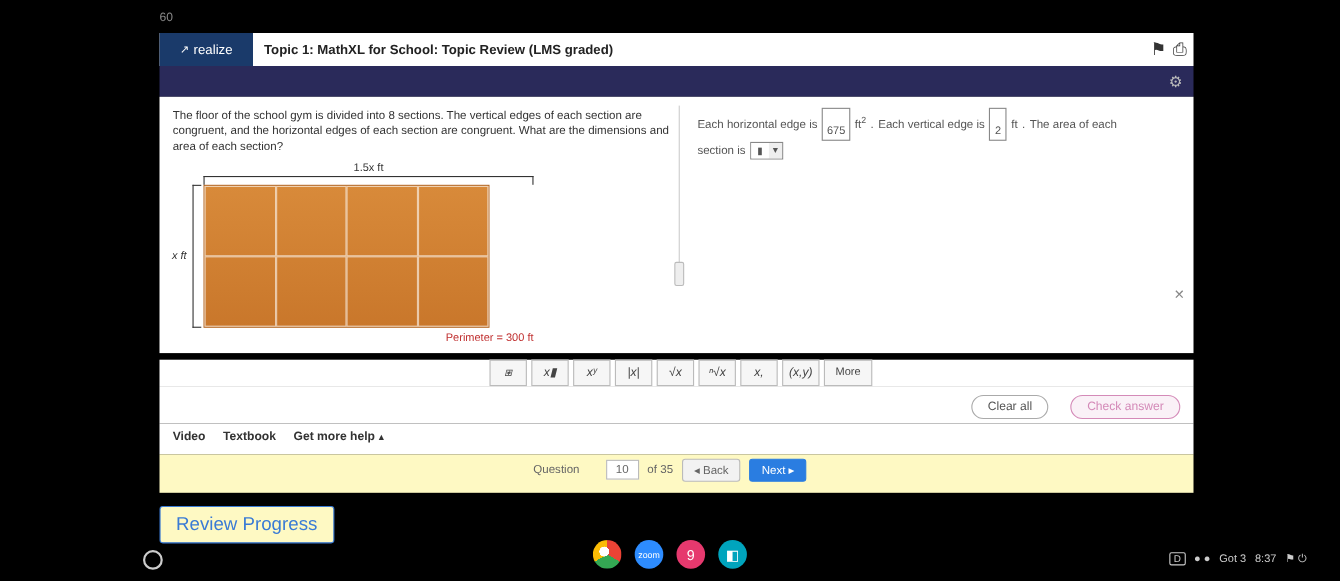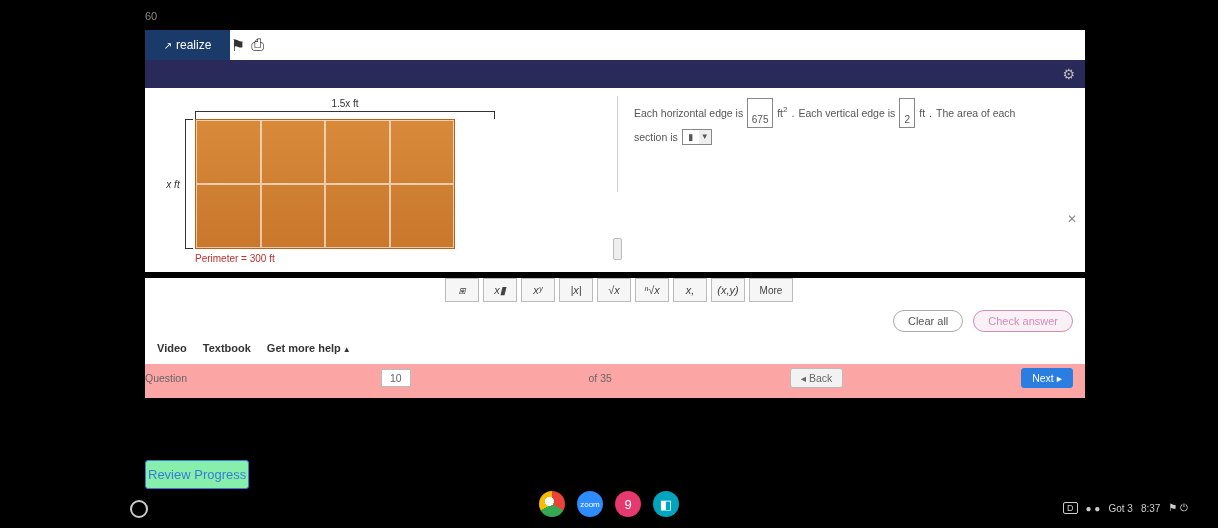--- a/index.html
+++ b/index.html
@@ -10,51 +10,51 @@
   .brand { width:85px; background:#1a3a6a; color:#fff; display:flex; align-items:center; justify-content:center; font-size:12px; gap:4px; }
   .brand .ext { font-size:10px; }
   .header-title { flex:1; background:#fff; color:#222; font-size:12px; display:flex; align-items:center; padding-left:10px; font-weight:bold; }
   .header-icons { width:40px; display:flex; align-items:center; justify-content:flex-end; gap:6px; padding-right:6px; color:#333; }
   .subbar { height:28px; background:#2a2a5a; position:relative; }
   .subbar .gear { position:absolute; right:10px; top:6px; color:#bbb; font-size:14px; }
   .content { background:#fff; padding:10px 12px 8px 12px; display:flex; gap:0; position:relative; }
   .leftpane { width:455px; }
   .rightpane { flex:1; padding-left:22px; position:relative; }
   .qtext { font-size:10.5px; color:#333; line-height:1.35; margin-bottom:6px; }
-  .figwrap { position:relative; width:300px; margin-left:38px; }
+  .figwrap { position:relative; width:300px; margin-left:28px; }
   .toplabel { text-align:center; font-size:10px; color:#333; margin-bottom:2px; }
   .arrowbar { height:8px; border-left:1px solid #333; border-right:1px solid #333; border-top:1px solid #333; position:relative; margin-bottom:0; }
   .sideframe { display:flex; align-items:center; }
   .leftlabel { width:22px; text-align:center; font-size:10px; font-style:italic; color:#333; padding-right:2px; }
   .vertarrow { width:8px; height:130px; border-top:1px solid #333; border-bottom:1px solid #333; border-left:1px solid #333; margin-right:2px; }
   .grid { width:260px; height:130px; background:linear-gradient(#d88a3a,#c9772b); display:grid; grid-template-columns:repeat(4,1fr); grid-template-rows:repeat(2,1fr); border:1px solid #b3641f; }
   .cell { border:1px solid rgba(255,255,255,.6); }
-  .perim { text-align:left; font-size:10px; color:#c03030; margin-top:4px; }
+  .perim { text-align:right; font-size:10px; color:#c03030; margin-top:4px; }
   .divider { position:absolute; left:472px; top:8px; bottom:80px; width:1px; background:#ccc; }
   .handle { position:absolute; left:468px; top:150px; width:9px; height:22px; background:#eee; border:1px solid #bbb; border-radius:2px; }
   .answerline { font-size:10.5px; color:#555; display:flex; flex-wrap:wrap; align-items:center; gap:4px; line-height:1.8; }
   .answerline .box { display:inline-block; min-width:26px; height:16px; border:1px solid #888; background:#fff; font-size:10px; text-align:center; line-height:14px; padding:14px 2px; }
   .answerline .small { min-width:16px; }
   .answerline .dd { display:inline-flex; align-items:center; border:1px solid #888; height:16px; }
   .answerline .dd .sel { width:16px; height:14px; background:#fff; display:flex; align-items:center; justify-content:center; font-size:9px;}
   .answerline .dd .ar { width:12px; height:14px; background:#eee; display:flex; align-items:center; justify-content:center; font-size:8px; }
   .closex { position:absolute; right:8px; bottom:46px; color:#888; font-size:12px; cursor:pointer;}
   .mathbar { display:flex; gap:4px; justify-content:flex-start; margin-left:300px; margin-top:6px; }
   .mbtn { width:34px; height:24px; border:1px solid #bbb; background:#f6f6f6; font-size:11px; display:flex; align-items:center; justify-content:center; color:#444; cursor:pointer; font-style:italic;}
   .mbtn.more { width:44px; font-style:normal; font-size:10px;}
-  .actionrow { display:flex; justify-content:flex-end; gap:10px; padding:8px 12px 4px 0; background:#fff;}
+  .actionrow { display:flex; justify-content:flex-end; gap:20px; padding:8px 12px 4px 0; background:#fff;}
   .pillbtn { border:1px solid #aaa; border-radius:14px; padding:4px 14px; font-size:11px; color:#555; background:#fff; cursor:pointer;}
   .pillbtn.pink { border-color:#d48ab8; color:#d48ab8; background:#faf1f7;}
   .helprow { display:flex; align-items:center; gap:16px; padding:6px 12px 10px 12px; background:#fff; font-size:11px; color:#333;font-weight:bold;}
   .helprow .caret { font-size:8px; margin-left:2px;}
-  .navrow { display:flex; justify-content:space-between; align-items:center; gap:20px; padding:4px 12px 10px 0; background:#fca5a5; font-size:10.5px; color:#666;}
+  .navrow { display:flex; justify-content:center; align-items:center; gap:8px; padding:4px 12px 10px 0; background:#fef9c3; font-size:10.5px; color:#666;}
   .navrow .qnum { border:1px solid #bbb; padding:2px 8px; background:#fff;margin-left:16px;}
   .navrow .navbtn { border:1px solid #bbb; border-radius:3px; padding:3px 10px; background:#f2f2f2; color:#666; cursor:pointer;}
   .navrow .navbtn.primary { background:#2a7de1; color:#fff; border-color:#2a7de1;}
-  .review { position:absolute; left:145px; top:460px; border:1px solid #3a7bd5; color:#3a7bd5; background:#86efac; padding:6px 2px; font-size:13px; border-radius:3px; cursor:pointer;}
+  .review { position:absolute; left:145px; top:460px; border:1px solid #3a7bd5; color:#3a7bd5; background:#fef9c3; padding:6px 14px; font-size:17px; border-radius:3px; cursor:pointer;}
   .taskbar { position:absolute; bottom:6px; left:0; right:0; height:36px; display:flex; align-items:center; }
   .taskbar .start { position:absolute; left:130px; bottom:4px; width:18px; height:18px; border:2px solid #ccc; border-radius:50%; }
   .taskbar .center { position:absolute; left:50%; transform:translateX(-50%); display:flex; gap:12px; }
   .ticon { width:26px; height:26px; border-radius:50%; display:flex; align-items:center; justify-content:center; font-size:13px; color:#fff;}
   .chrome { background:radial-gradient(circle at 40% 40%, #fff 0 20%, transparent 21%), conic-gradient(#ea4335 0 120deg,#34a853 120deg 240deg,#fbbc05 240deg 360deg);}
   .zoom { background:#2d8cff; font-size:8px;}
   .pink { background:#e6396e;}
   .teal { background:#00a4bd;}
   .tray { position:absolute; right:30px; bottom:8px; display:flex; align-items:center; gap:8px; color:#ccc; font-size:10px;}
   .tray .batt { border:1px solid #ccc; border-radius:2px; padding:0 3px; font-size:9px;}
@@ -64,34 +64,36 @@
 <body>
 
 <div class="taskband">60</div>
 
 <div class="app">
   <div class="header">
     <div class="brand">
       <span class="ext">↗</span>
       <span>realize</span>
     </div>
+    <div class="header-title">Topic 1: MathXL for School: Topic Review (LMS graded)</div>
     <div class="header-icons">
       <span>⚑</span>
       <span>⎙</span>
     </div>
   </div>
   <div class="subbar">
     <span class="gear">⚙</span>
   </div>
 
   <div class="content">
     <div class="divider"></div>
     <div class="handle"></div>
 
     <div class="leftpane">
+      <div class="qtext">The floor of the school gym is divided into 8 sections. The vertical edges of each section are congruent, and the horizontal edges of each section are congruent. What are the dimensions and area of each section?</div>
       <div class="figwrap">
         <div class="toplabel">1.5x ft</div>
         <div class="arrowbar"></div>
         <div class="sideframe">
           <div style="display:flex;flex-direction:column;align-items:center;margin-left:-32px;">
             <div class="leftlabel">x ft</div>
           </div>
           <div class="vertarrow"></div>
           <div class="grid">
             <div class="cell"></div>

